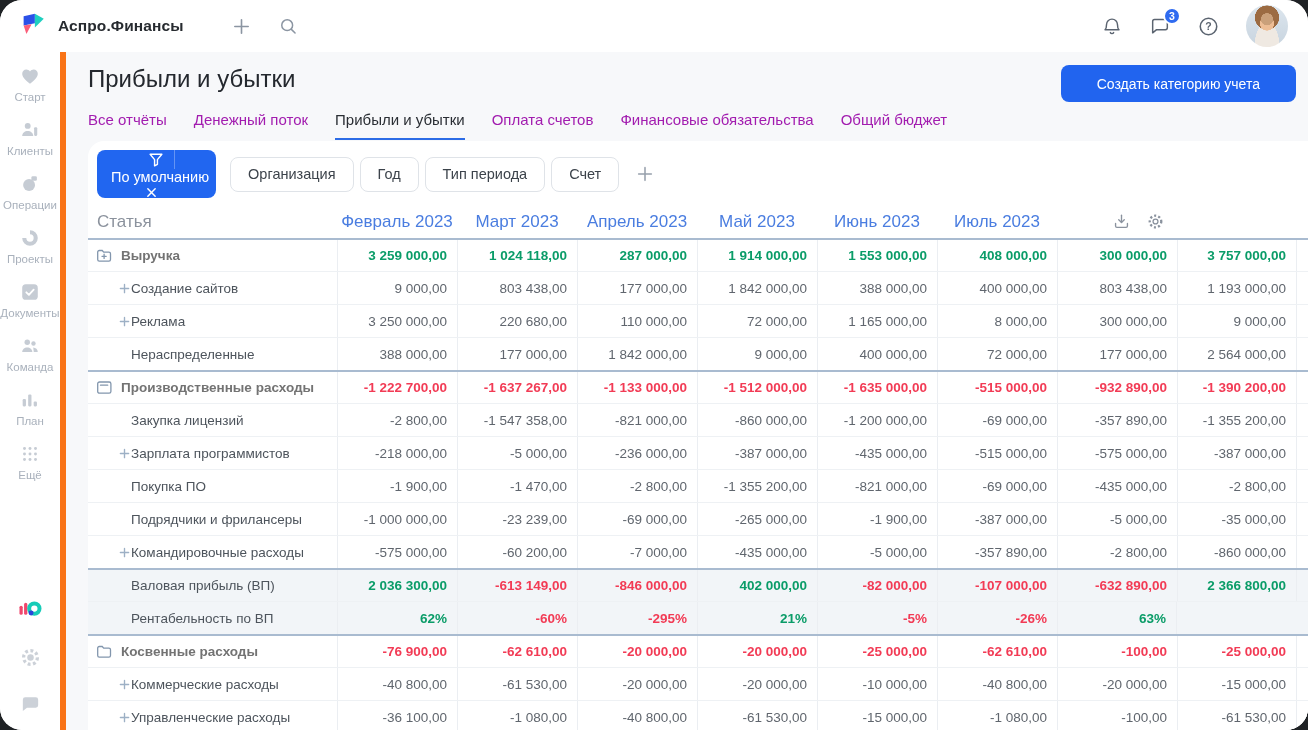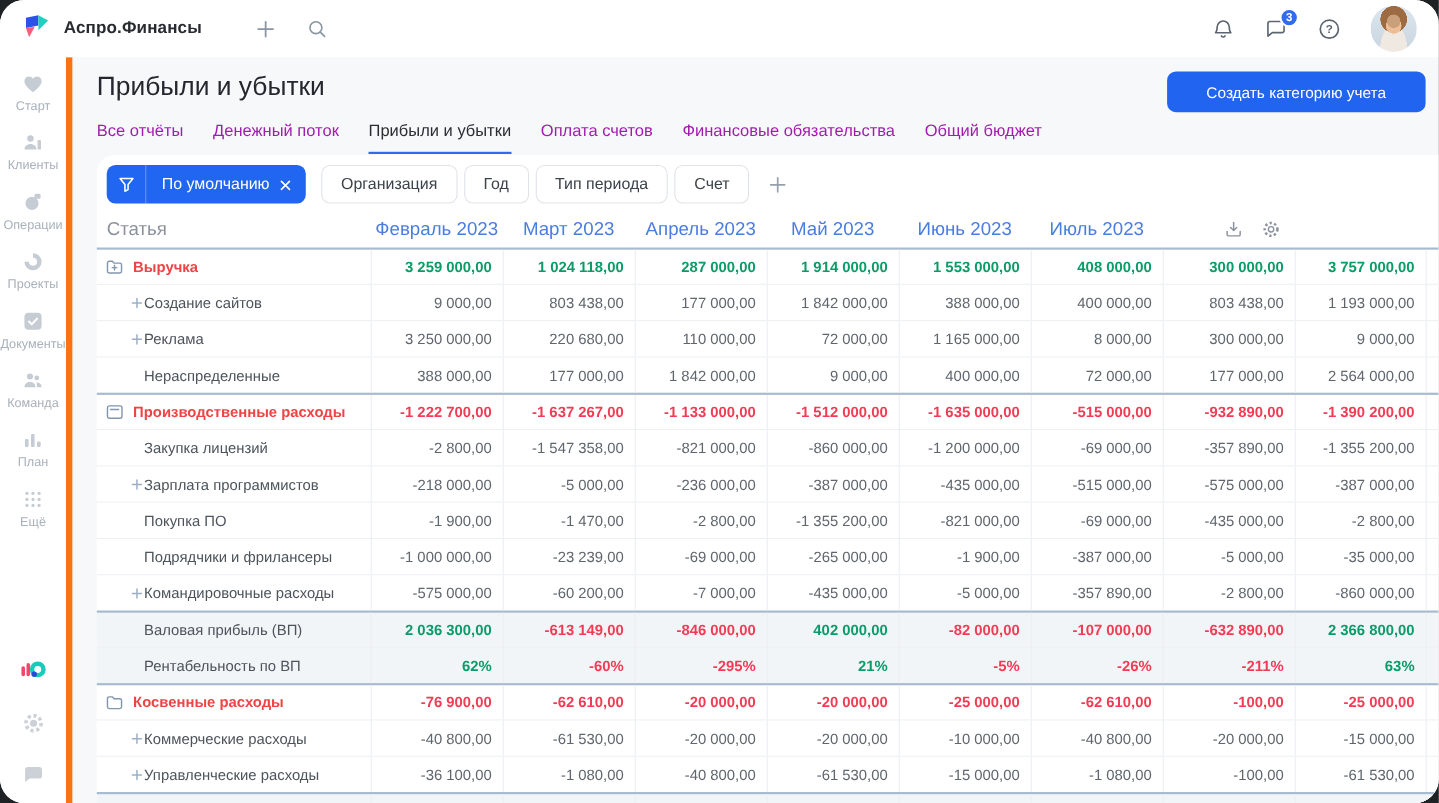--- a/index.html
+++ b/index.html
@@ -37,21 +37,21 @@
   .page-head{display:flex;justify-content:space-between;align-items:flex-start;padding:13px 12px 0 22px;}
   .page-title{font-size:24px;font-weight:500;color:#24282e;}
   .create-btn{height:37px;background:#2164ef;color:#fff;border:none;border-radius:8px;font-size:14px;font-weight:500;padding:0 36px;cursor:pointer;font-family:inherit;}
   .tabs{display:flex;gap:27px;padding:9px 0 0 22px;}
   .tab{font-size:15px;color:#a21caf;padding-bottom:10px;cursor:pointer;border-bottom:2.5px solid transparent;}
   .tab.active{color:#2a2e34;border-bottom-color:#2c6ce6;}
 
   
   .panel{position:absolute;top:89px;left:22px;right:0;bottom:0;background:#fff;border-radius:16px 0 0 0;}
   .filter-bar{display:flex;align-items:center;gap:14px;padding:9px 0 0 9px;}
-  .pill{display:flex;align-items:center;height:35px;background:#2166f0;border-radius:8px;color:#fff;cursor:pointer;}
+  .pill{display:flex;align-items:center;height:48px;background:#2166f0;border-radius:8px;color:#fff;cursor:pointer;flex-direction:column;}
   .pill-ic{width:36px;height:35px;display:flex;align-items:center;justify-content:center;border-right:1px solid rgba(255,255,255,.3);}
   .pill-lb{font-size:14.5px;padding:0 7px 0 14px;}
   .pill-x{display:flex;align-items:center;padding:2px 13px 0 2px;cursor:pointer;}
   .f-btn{height:35px;border:1px solid #dfe3e8;background:#fff;border-radius:8px;padding:0 17px;font-size:14.5px;color:#3c434b;cursor:pointer;font-family:inherit;}
   .add-filter{display:flex;align-items:center;margin-left:2px;cursor:pointer;}
 
   
   .table{margin-top:7px;}
   .t-head,.t-row{display:grid;grid-template-columns:249px repeat(8,120px);}
   .th{height:33px;line-height:33px;font-size:17px;white-space:nowrap;overflow:hidden;}
@@ -64,21 +64,21 @@
   .t-row.summary{background:#f2f5f8;}
   .cell{height:100%;display:flex;align-items:center;white-space:nowrap;overflow:hidden;}
   .label-cell{padding-left:8px;}
   .label-cell.sub-pad{padding-left:31px;}
   .sec-ic{width:17px;display:flex;align-items:center;margin-right:8px;cursor:pointer;flex:0 0 auto;}
   .plus-ic{width:12px;display:flex;align-items:center;flex:0 0 auto;cursor:pointer;}
   .label-cell.sub-pad .lab{margin-left:0;}
   .sub-pad .lab{padding-left:0;}
   .sub-pad .plus-ic + .lab{margin-left:0;}
   .lab{font-size:13.5px;color:#4d545c;}
-  .section .lab{color:#ef4444;font-weight:600;}
+  .section .lab{color:#737373;font-weight:600;}
   .val{justify-content:flex-end;padding-right:10px;font-size:13.5px;border-left:1px solid #ebeef2;}
   .val:last-child{border-right:1px solid #ebeef2;}
   .plain{color:#60666e;}
   .pos{color:#0a9c68;}
   .neg{color:#f23b55;}
   .b700{font-weight:700;}
   .b600{font-weight:600;}
   .t-row.partial{height:33px;}
   svg{display:block;}
 </style>
@@ -493,21 +493,20 @@
                 <div class="cell label-cell sub-pad">
       <span class="plus-ic"></span>
       <span class="lab">Рентабельность по ВП</span>
                 </div>
                 <div class="cell val pos b600">62%</div>
                 <div class="cell val neg b600">-60%</div>
                 <div class="cell val neg b600">-295%</div>
                 <div class="cell val pos b600">21%</div>
                 <div class="cell val neg b600">-5%</div>
                 <div class="cell val neg b600">-26%</div>
-                <div class="cell val neg b600">-211%</div>
                 <div class="cell val pos b600">63%</div>
               </div>
               <div class="t-row section divider">
                 <div class="cell label-cell">
       <span class="sec-ic">
                     <svg viewBox="0 0 17 15" width="17" height="15" fill="none" stroke="#8296ad" stroke-width="1.3">
                       <path d="M1.7 4.1c0-.9.7-1.6 1.6-1.6h2.9l1.5 1.7h5.2c.9 0 1.6.7 1.6 1.6v5.8c0 .9-.7 1.6-1.6 1.6H3.3c-.9 0-1.6-.7-1.6-1.6z"></path>
                     </svg>
                   </span>
       <span class="lab">Косвенные расходы</span>

